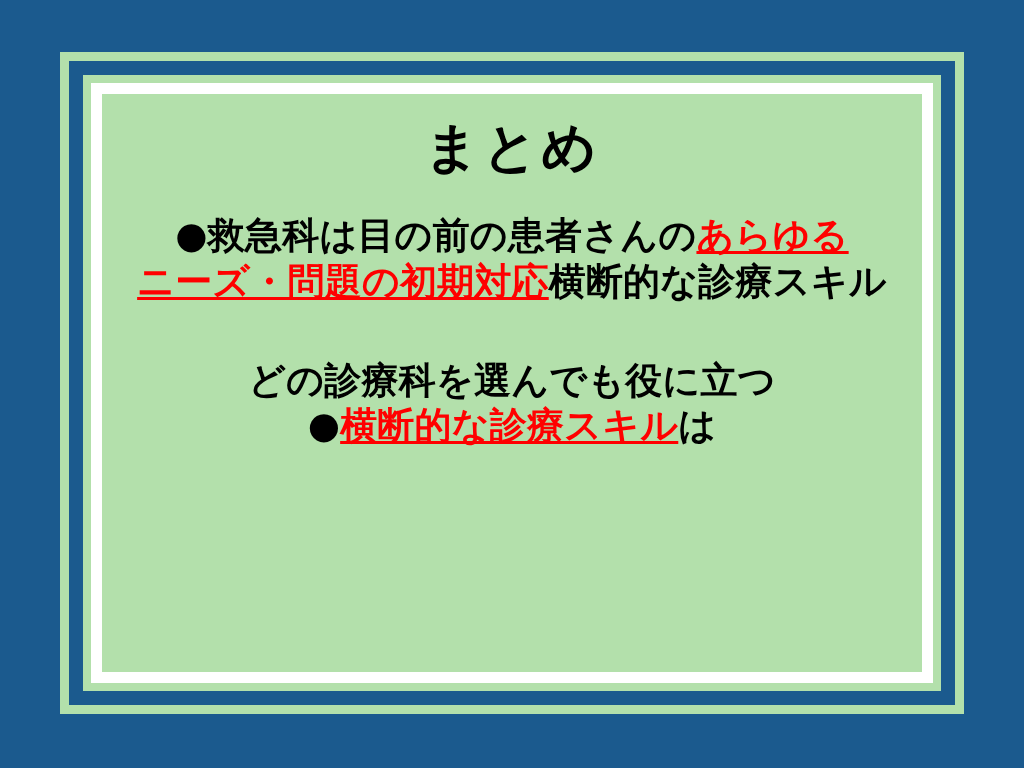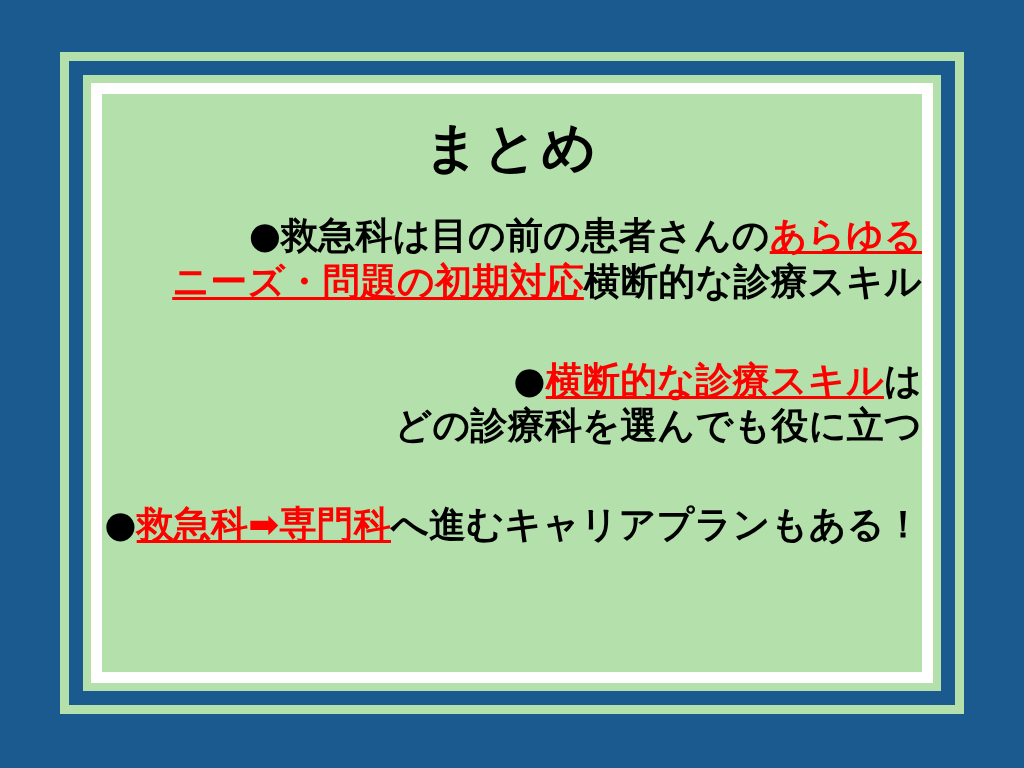--- a/index.html
+++ b/index.html
@@ -83,21 +83,21 @@
     font-size: 54px;
     font-weight: bold;
     color: #000000;
     letter-spacing: 0.06em;
     line-height: 1.1;
     white-space: nowrap;
   }
 
   
   .body-block {
-    text-align: right;
+    text-align: center;
     font-weight: bold;
     color: #000000;
     line-height: 1.22;
     white-space: nowrap;
   }
   .body-block .line {
     display: block;
     font-size: 37px;
     letter-spacing: 0.005em;
   }
@@ -128,25 +128,22 @@
         <div class="frame-white">
           <div class="content-area">
 
             <h1 class="slide-title">まとめ</h1>
 
             <div class="body-block" id="bullet-1">
                 <span class="line"><span class="bullet-dot">●</span><span>救急科は目の前の患者さんの</span><span class="em-red">あらゆる</span></span>
                 <span class="line"><span class="em-red">ニーズ・問題の初期対応</span><span>横断的な診療スキル</span></span>
               </div>
             <div class="body-block" id="bullet-2">
+                <span class="line"><span>どの診療科を選んでも役に立つ</span></span>
                 <span class="line"><span class="bullet-dot">●</span><span class="em-red">横断的な診療スキル</span><span>は</span></span>
-                <span class="line"><span>どの診療科を選んでも役に立つ</span></span>
-              </div>
-            <div class="body-block" id="bullet-3">
-                <span class="line"><span class="bullet-dot">●</span><span class="em-red">救急科➡専門科</span><span>へ進むキャリアプランもある！</span></span>
               </div>
 
           </div>
         </div>
       </div>
     </div>
   </div>
 </div>
 
 </body></html>

